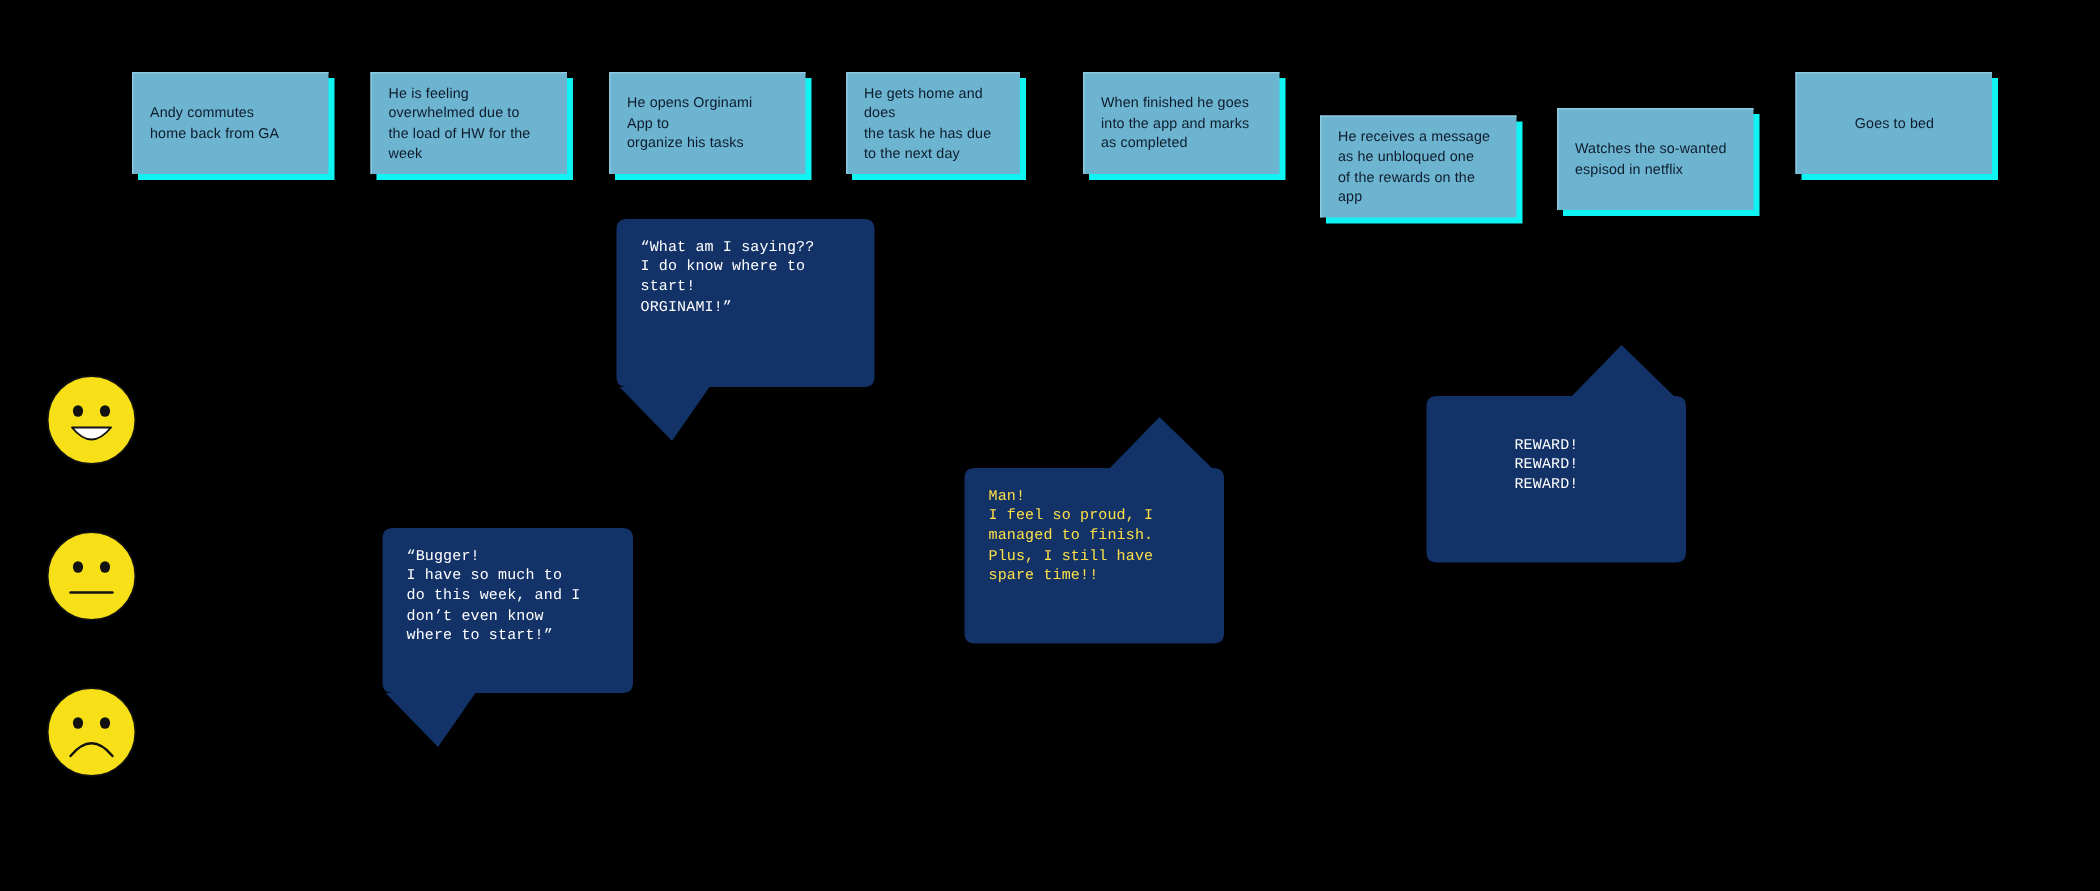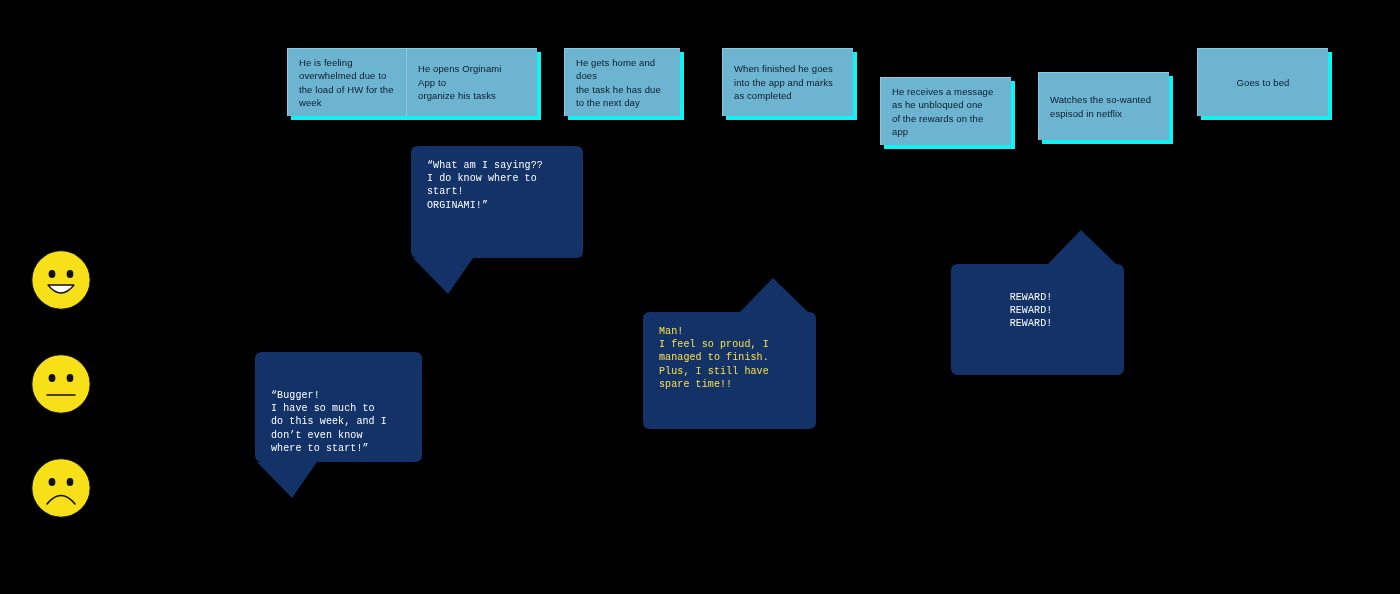--- a/index.html
+++ b/index.html
@@ -69,21 +69,25 @@
   .bubble .btext.centered {
     text-align: center;
     width: 100%;
     left: 0;
   }
 </style>
 </head>
 <body>
 
 <div id="stage" style="width: 1400px; height: 594px; background: rgb(0, 0, 0);">
-    <div class="sticky" style="left: 247px; top: 48px; width: 131px; height: 68px; background: rgb(109, 180, 209); color: rgb(13, 27, 42); box-shadow: rgb(15, 243, 243) 4px 4px 0px 0px; margin-left: 40px;">
+    <div class="sticky" style="left: 88px; top: 48px; width: 131px; height: 68px; background: rgb(109, 180, 209); color: rgb(13, 27, 42); box-shadow: rgb(15, 243, 243) 4px 4px 0px 0px;">
+      <span class="txt">Andy commutes
+home back from GA</span>
+    </div>
+    <div class="sticky" style="left: 247px; top: 48px; width: 131px; height: 68px; background: rgb(109, 180, 209); color: rgb(13, 27, 42); box-shadow: rgb(15, 243, 243) 4px 4px 0px 0px;">
       <span class="txt">He is feeling
 overwhelmed due to
 the load of HW for the
 week</span>
     </div>
     <div class="sticky" style="left: 406px; top: 48px; width: 131px; height: 68px; background: rgb(109, 180, 209); color: rgb(13, 27, 42); box-shadow: rgb(15, 243, 243) 4px 4px 0px 0px;">
       <span class="txt">He opens Orginami
 App  to
 organize his tasks</span>
     </div>
@@ -140,21 +144,21 @@
       </svg>
       <div class="btext" style="color: rgb(255, 255, 255); left: 16px; top: 13px;">“What am I saying??
 I do know where to
 start!
 ORGINAMI!”</div>
     </div>
     <div class="bubble" style="left: 255px; top: 352px; width: 167px; height: 110px;">
       <svg width="171" height="148" viewBox="0 0 171 148" style="top: 0px;">
         <path d="M7,0 H160 Q167,0 167,7 V103 Q167,110 160,110 H62 L37,146 L2,110 H7 Q0,110 0,103 V7 Q0,0 7,0 Z" fill="#123268"></path>
       </svg>
-      <div class="btext" style="color: rgb(255, 255, 255); left: 16px; top: 13px; margin-top: 24px;">“Bugger!
+      <div class="btext" style="color: rgb(255, 255, 255); left: 16px; top: 13px;">“Bugger!
 I have so much to
 do this week, and I
 don’t even know
 where to start!”</div>
     </div>
     <div class="bubble" style="left: 643px; top: 312px; width: 173px; height: 117px;">
       <svg width="177" height="155" viewBox="0 -36 177 155" style="top: -36px;">
         <path d="M7,0 H97 L130,-34 L165,0 H166 Q173,0 173,7 V110 Q173,117 166,117 H7 Q0,117 0,110 V7 Q0,0 7,0 Z" fill="#123268"></path>
       </svg>
       <div class="btext" style="color: #fde047; left: 16px; top: 13px;">Man!

